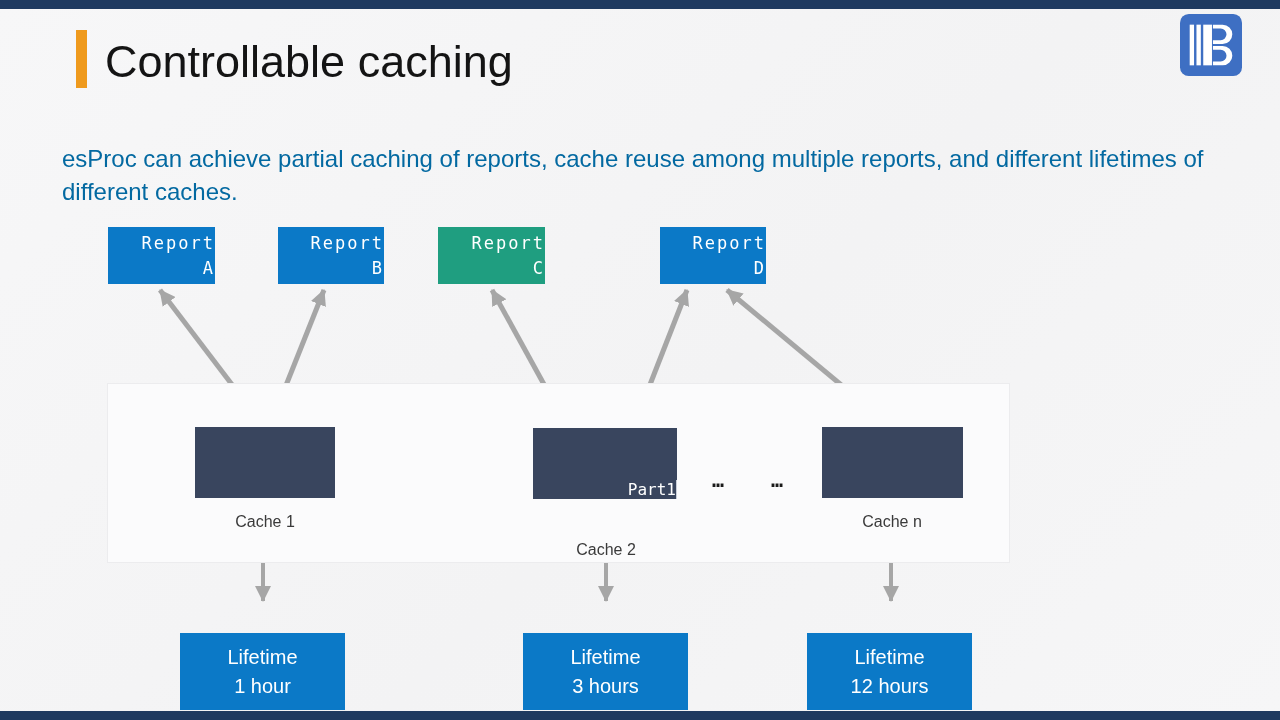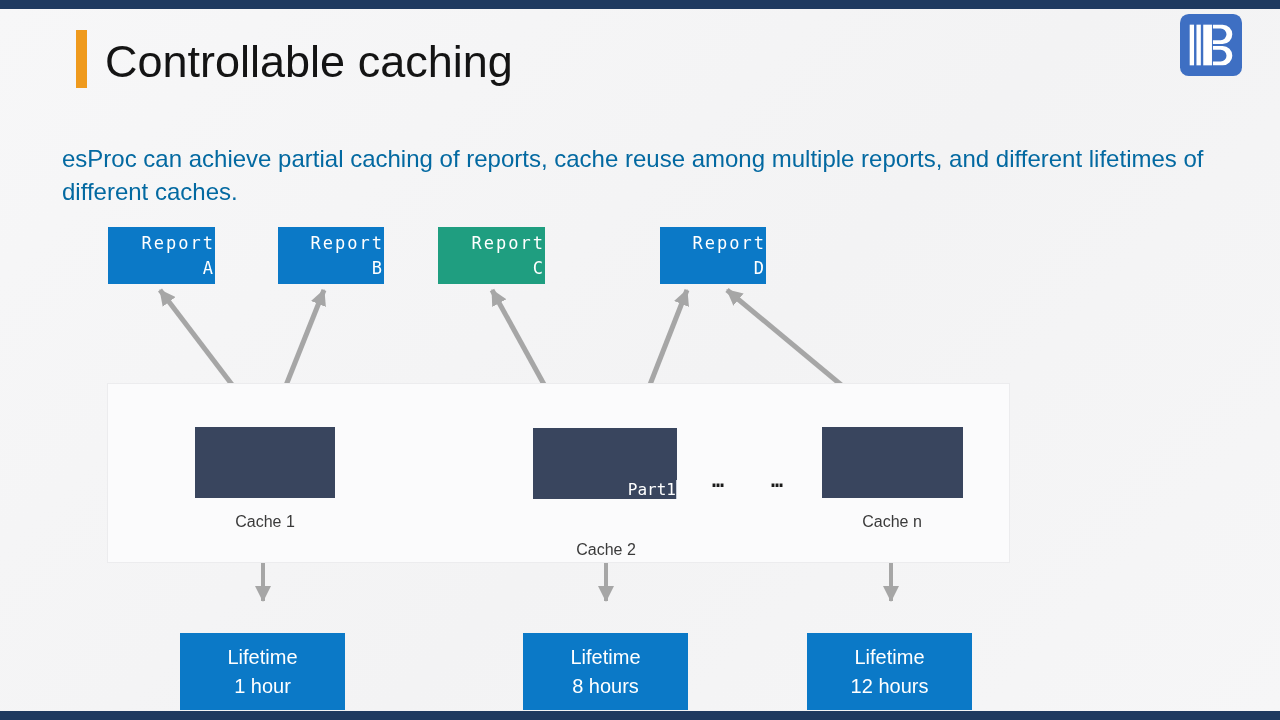--- a/index.html
+++ b/index.html
@@ -175,20 +175,20 @@
   <div class="cache-label c1">Cache 1</div>
   <div class="cache-label c2">Cache 2</div>
   <div class="cache-label cn">Cache n</div>
 
   <div class="lifetime-box lifetime-1">
     <span>Lifetime</span>
     <span>1 hour</span>
   </div>
   <div class="lifetime-box lifetime-2">
     <span>Lifetime</span>
-    <span>8 hours</span>
+    <span>3 hours</span>
   </div>
   <div class="lifetime-box lifetime-3">
     <span>Lifetime</span>
     <span>12 hours</span>
   </div>
 
 </div>
 
 </body></html>

